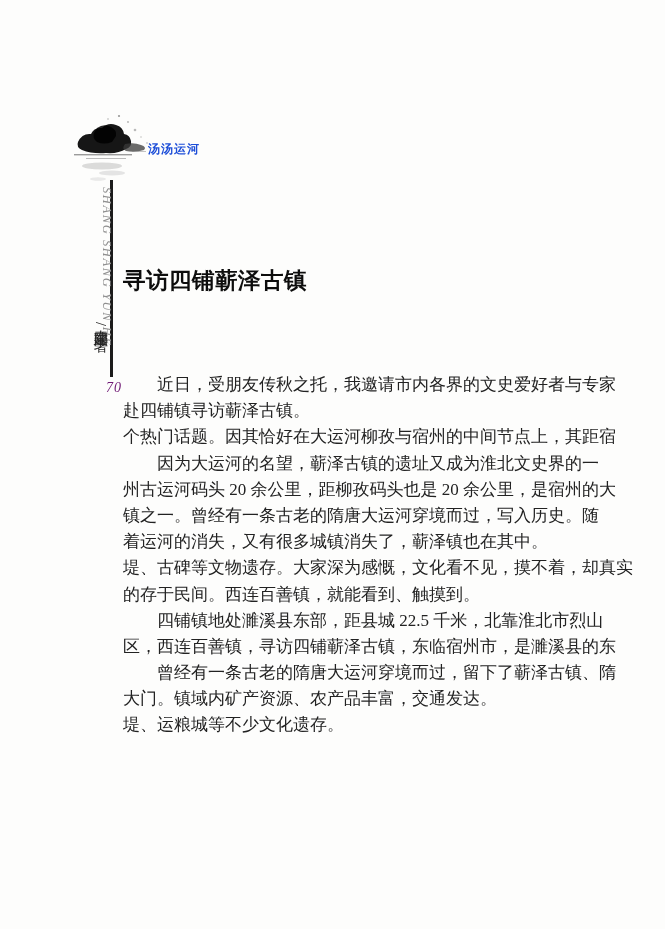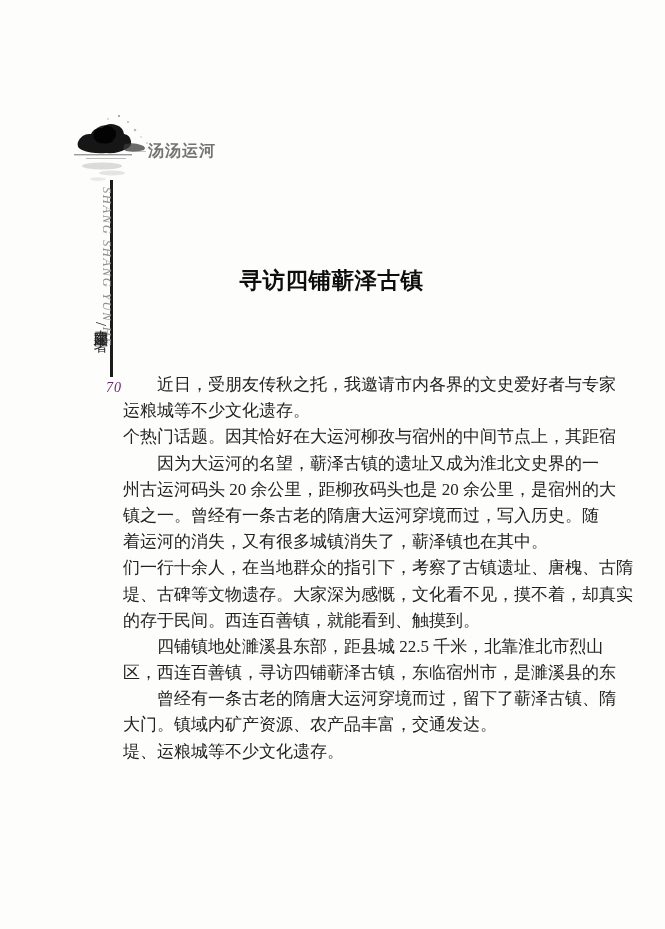--- a/index.html
+++ b/index.html
@@ -9,21 +9,21 @@
     font-family:"Liberation Serif","DejaVu Serif",serif;
     color:#1e1e1e;
   }
   .abs{position:absolute;}
 
   
   .logo-art{left:72px;top:110px;width:86px;height:74px;}
   .series-title{
     left:148px;top:141px;
     font-family:"Liberation Sans","DejaVu Sans",sans-serif;
-    font-weight:bold;font-size:16px;letter-spacing:1px;color:#737373;
+    font-weight:bold;font-size:12px;letter-spacing:1px;color:#1d4ed8;
   }
 
   
   .spine-rule{left:110px;top:180px;width:2.5px;height:197px;background:#1b1b1b;}
   .spine-pinyin{
     left:114px;top:187px;
     transform-origin:0 0;transform:rotate(90deg);
     font-style:italic;font-size:12.5px;letter-spacing:1.6px;
     color:#8f8f8f;white-space:nowrap;
   }
@@ -33,21 +33,21 @@
     font-size:14.5px;letter-spacing:1px;color:#232323;
   }
   .page-number{
     left:106px;top:380px;
     font-style:italic;font-size:14px;color:#701a75;letter-spacing:1px;
   }
 
   
   .article-title{
     left:123px;top:265px;width:417px;
-    text-align:center;font-weight:bold;font-size:22.5px;
+    text-align:left;font-weight:bold;font-size:22.5px;
     letter-spacing:0.5px;color:#0d0d0d;
   }
   .body-text{left:123px;top:372px;width:417px;font-size:17px;color:#222;}
   .line{
     height:26.2px;line-height:26.2px;
     text-align:justify;text-align-last:justify;text-justify:inter-character;
     white-space:nowrap;
   }
   .line.pl{text-align:left;text-align-last:left;}
 </style>
@@ -81,27 +81,26 @@
 
 <div class="abs spine-rule"></div>
 <div class="abs spine-pinyin">SHANG SHANG YUN HE</div>
 <div class="abs spine-author">秦建国/著</div>
 <div class="abs page-number">70</div>
 
 <div class="abs article-title">寻访四铺蕲泽古镇</div>
 
 <div class="abs body-text">
   <div class="line">　　近日，受朋友传秋之托，我邀请市内各界的文史爱好者与专家</div>
-  <div class="line pl">运粮城等不少文化遗存。</div>
+  <div class="line pl">赴四铺镇寻访蕲泽古镇。</div>
   <div class="line">个热门话题。因其恰好在大运河柳孜与宿州的中间节点上，其距宿</div>
   <div class="line">　　因为大运河的名望，蕲泽古镇的遗址又成为淮北文史界的一</div>
   <div class="line">州古运河码头 20 余公里，距柳孜码头也是 20 余公里，是宿州的大</div>
   <div class="line">镇之一。曾经有一条古老的隋唐大运河穿境而过，写入历史。随</div>
   <div class="line pl">着运河的消失，又有很多城镇消失了，蕲泽镇也在其中。</div>
-  <div class="line">们一行十余人，在当地群众的指引下，考察了古镇遗址、唐槐、古隋</div>
   <div class="line">堤、古碑等文物遗存。大家深为感慨，文化看不见，摸不着，却真实</div>
   <div class="line pl">的存于民间。西连百善镇，就能看到、触摸到。</div>
   <div class="line">　　四铺镇地处濉溪县东部，距县城 22.5 千米，北靠淮北市烈山</div>
   <div class="line">区，西连百善镇，寻访四铺蕲泽古镇，东临宿州市，是濉溪县的东</div>
   <div class="line">　　曾经有一条古老的隋唐大运河穿境而过，留下了蕲泽古镇、隋</div>
   <div class="line pl">大门。镇域内矿产资源、农产品丰富，交通发达。</div>
   <div class="line pl">堤、运粮城等不少文化遗存。</div>
 </div>
 
 </body></html>

